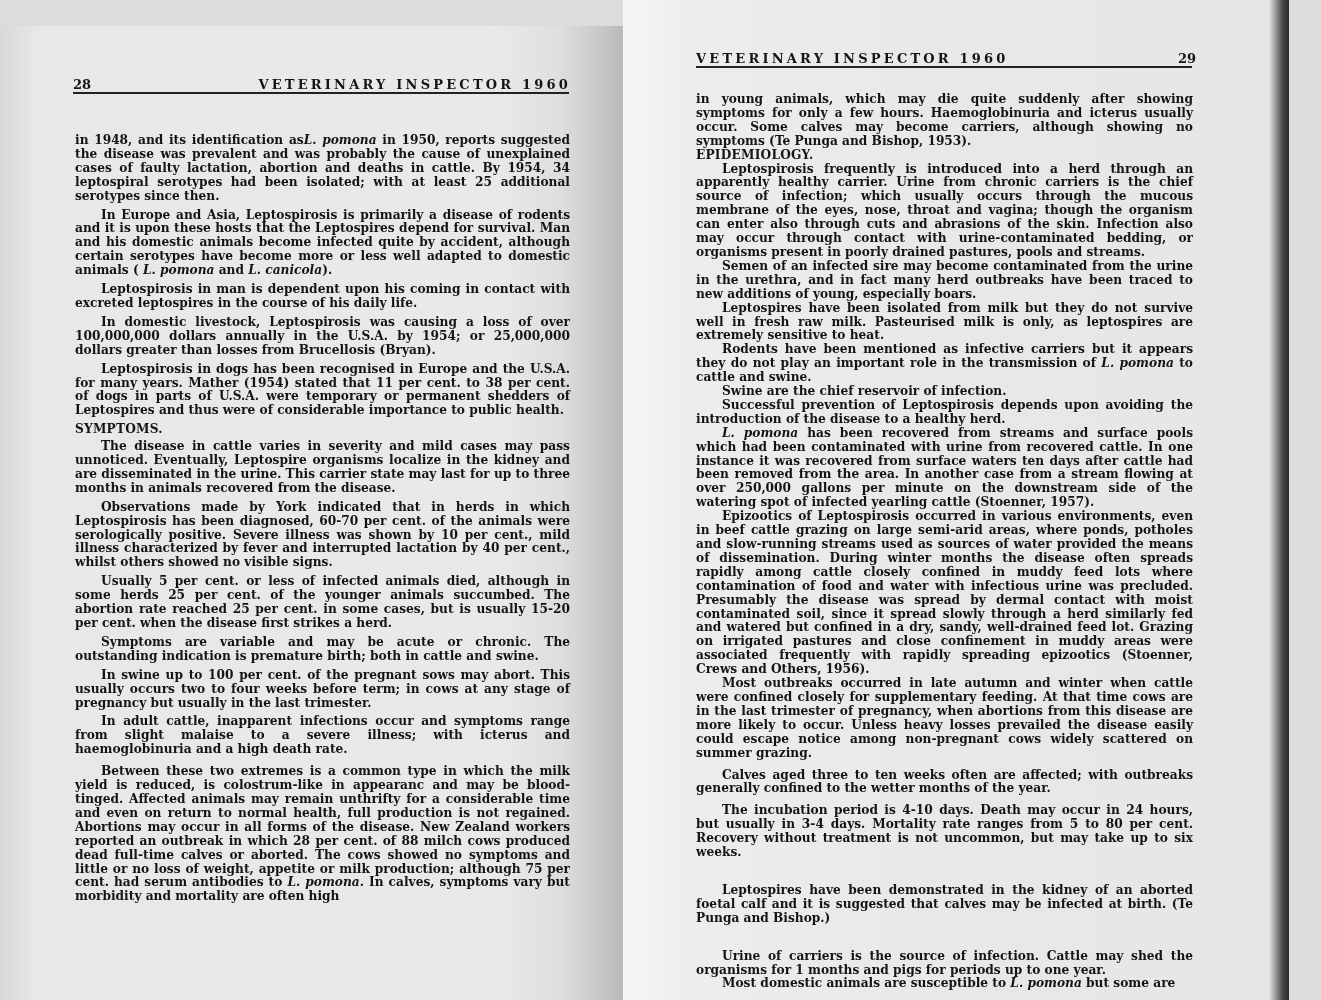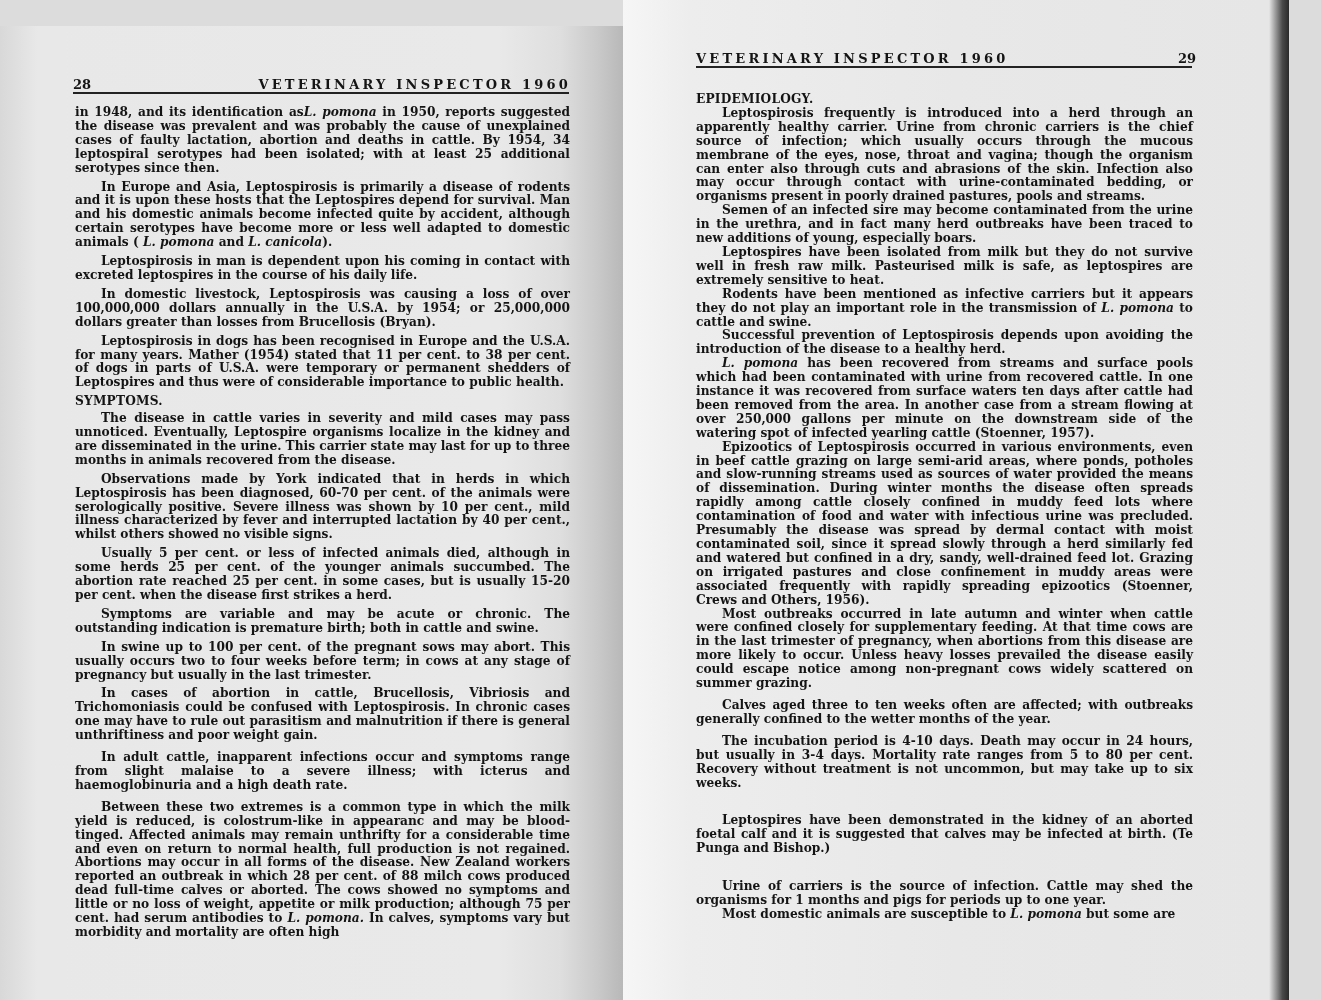--- a/index.html
+++ b/index.html
@@ -33,21 +33,21 @@
   .header .title {
     letter-spacing: 3.2px; font-size: 13px;
   }
   .header .pno { font-size: 13px; }
   .rule {
     position: absolute; top: 66px; height: 2px; background: #222;
   }
   .page-left .rule { left: 73px; width: 496px; }
   .page-right .rule { left: 73px; width: 496px; }
   .body {
-    position: absolute; top: 80px;
+    position: absolute; top: 108px;
     font-size: 12.2px; line-height: 13.9px;
     text-align: justify; font-weight: 600;
   }
   .page-left .body { left: 75px; width: 495px; }
   .page-right .body { left: 73px; width: 497px; top: 93px; }
   .para { margin: 0 0 5px 0; text-indent: 26px; }
   .para.tight { margin-bottom: 0; }
   .para.first { text-indent: 0; }
   .heading { font-weight: bold; margin: 2px 0 3px 0; letter-spacing: 0.2px; }
   i { font-style: italic; }
@@ -69,39 +69,40 @@
       <p class="para" style="margin-top:5px"><span>In Europe and Asia, Leptospirosis is primarily a disease of rodents and it is upon these hosts that the Leptospires depend for survival. Man and his domestic animals become infected quite by accident, although certain serotypes have become more or less well adapted to domestic animals ( </span><i>L. pomona</i><span> and </span><i>L. canicola</i><span>).</span></p>
       <p class="para">Leptospirosis in man is dependent upon his coming in contact with excreted leptospires in the course of his daily life.</p>
       <p class="para">In domestic livestock, Leptospirosis was causing a loss of over 100,000,000 dollars annually in the U.S.A. by 1954; or 25,000,000 dollars greater than losses from Brucellosis (Bryan).</p>
       <p class="para">Leptospirosis in dogs has been recognised in Europe and the U.S.A. for many years. Mather (1954) stated that 11 per cent. to 38 per cent. of dogs in parts of U.S.A. were temporary or permanent shedders of Leptospires and thus were of considerable importance to public health.</p>
       <div class="heading">SYMPTOMS.</div>
       <p class="para">The disease in cattle varies in severity and mild cases may pass unnoticed. Eventually, Leptospire organisms localize in the kidney and are disseminated in the urine. This carrier state may last for up to three months in animals recovered from the disease.</p>
       <p class="para">Observations made by York indicated that in herds in which Leptospirosis has been diagnosed, 60-70 per cent. of the animals were serologically positive. Severe illness was shown by 10 per cent., mild illness characterized by fever and interrupted lactation by 40 per cent., whilst others showed no visible signs.</p>
       <p class="para">Usually 5 per cent. or less of infected animals died, although in some herds 25 per cent. of the younger animals succumbed. The abortion rate reached 25 per cent. in some cases, but is usually 15-20 per cent. when the disease first strikes a herd.</p>
       <p class="para">Symptoms are variable and may be acute or chronic. The outstanding indication is premature birth; both in cattle and swine.</p>
       <p class="para">In swine up to 100 per cent. of the pregnant sows may abort. This usually occurs two to four weeks before term; in cows at any stage of pregnancy but usually in the last trimester.</p>
-      <p class="para" style="margin-bottom:8px">In cases of abortion in cattle, Brucellosis, Vibriosis and Trichomoniasis could be confused with Leptospirosis. In chronic cases one may have to rule out parasitism and malnutrition if there is general unthriftiness and poor weight gain.</p>
       <p class="para" style="margin-bottom:8px">In adult cattle, inapparent infections occur and symptoms range from slight malaise to a severe illness; with icterus and haemoglobinuria and a high death rate.</p>
       <p class="para"><span>Between these two extremes is a common type in which the milk yield is reduced, is colostrum-like in appearanc and may be blood-tinged. Affected animals may remain unthrifty for a considerable time and even on return to normal health, full production is not regained. Abortions may occur in all forms of the disease. New Zealand workers reported an outbreak in which 28 per cent. of 88 milch cows produced dead full-time calves or aborted. The cows showed no symptoms and little or no loss of weight, appetite or milk production; although 75 per cent. had serum antibodies to </span><i>L. pomona.</i><span> In calves, symptoms vary but morbidity and mortality are often high</span></p>
     </div>
   </div>
 
   <div class="page page-right">
     <div class="header">
       <span class="title">VETERINARY INSPECTOR 1960</span>
       <span class="pno">29</span>
     </div>
     <div class="rule"></div>
 
     <div class="body">
+      <p class="para first tight">in young animals, which may die quite suddenly after showing symptoms for only a few hours. Haemoglobinuria and icterus usually occur. Some calves may become carriers, although showing no symptoms (Te Punga and Bishop, 1953).</p>
       <div class="heading" style="margin:0">EPIDEMIOLOGY.</div>
       <p class="para tight">Leptospirosis frequently is introduced into a herd through an apparently healthy carrier. Urine from chronic carriers is the chief source of infection; which usually occurs through the mucous membrane of the eyes, nose, throat and vagina; though the organism can enter also through cuts and abrasions of the skin. Infection also may occur through contact with urine-contaminated bedding, or organisms present in poorly drained pastures, pools and streams.</p>
       <p class="para tight">Semen of an infected sire may become contaminated from the urine in the urethra, and in fact many herd outbreaks have been traced to new additions of young, especially boars.</p>
-      <p class="para tight">Leptospires have been isolated from milk but they do not survive well in fresh raw milk. Pasteurised milk is safe, as leptospires are extremely sensitive to heat.</p>
+      <p class="para tight">Leptospires have been isolated from milk but they do not survive well in fresh raw milk. Pasteurised milk is only, as leptospires are extremely sensitive to heat.</p>
       <p class="para tight"><span>Rodents have been mentioned as infective carriers but it appears they do not play an important role in the transmission of </span><i>L. pomona</i><span> to cattle and swine.</span></p>
+      <p class="para tight">Swine are the chief reservoir of infection.</p>
       <p class="para tight">Successful prevention of Leptospirosis depends upon avoiding the introduction of the disease to a healthy herd.</p>
       <p class="para tight"><i>L. pomona</i><span> has been recovered from streams and surface pools which had been contaminated with urine from recovered cattle. In one instance it was recovered from surface waters ten days after cattle had been removed from the area. In another case from a stream flowing at over 250,000 gallons per minute on the downstream side of the watering spot of infected yearling cattle (Stoenner, 1957).</span></p>
       <p class="para tight">Epizootics of Leptospirosis occurred in various environments, even in beef cattle grazing on large semi-arid areas, where ponds, potholes and slow-running streams used as sources of water provided the means of dissemination. During winter months the disease often spreads rapidly among cattle closely confined in muddy feed lots where contamination of food and water with infectious urine was precluded. Presumably the disease was spread by dermal contact with moist contaminated soil, since it spread slowly through a herd similarly fed and watered but confined in a dry, sandy, well-drained feed lot. Grazing on irrigated pastures and close confinement in muddy areas were associated frequently with rapidly spreading epizootics (Stoenner, Crews and Others, 1956).</p>
       <p class="para" style="margin-bottom:8px">Most outbreaks occurred in late autumn and winter when cattle were confined closely for supplementary feeding. At that time cows are in the last trimester of pregnancy, when abortions from this disease are more likely to occur. Unless heavy losses prevailed the disease easily could escape notice among non-pregnant cows widely scattered on summer grazing.</p>
       <p class="para" style="margin-bottom:8px">Calves aged three to ten weeks often are affected; with outbreaks generally confined to the wetter months of the year.</p>
       <p class="para" style="margin-bottom:24px">The incubation period is 4-10 days. Death may occur in 24 hours, but usually in 3-4 days. Mortality rate ranges from 5 to 80 per cent. Recovery without treatment is not uncommon, but may take up to six weeks.</p>
       <p class="para" style="margin-bottom:24px">Leptospires have been demonstrated in the kidney of an aborted foetal calf and it is suggested that calves may be infected at birth. (Te Punga and Bishop.)</p>
       <p class="para tight">Urine of carriers is the source of infection. Cattle may shed the organisms for 1 months and pigs for periods up to one year.</p>
       <p class="para tight"><span>Most domestic animals are susceptible to </span><i>L. pomona</i><span>  but some are</span></p>
     </div>

